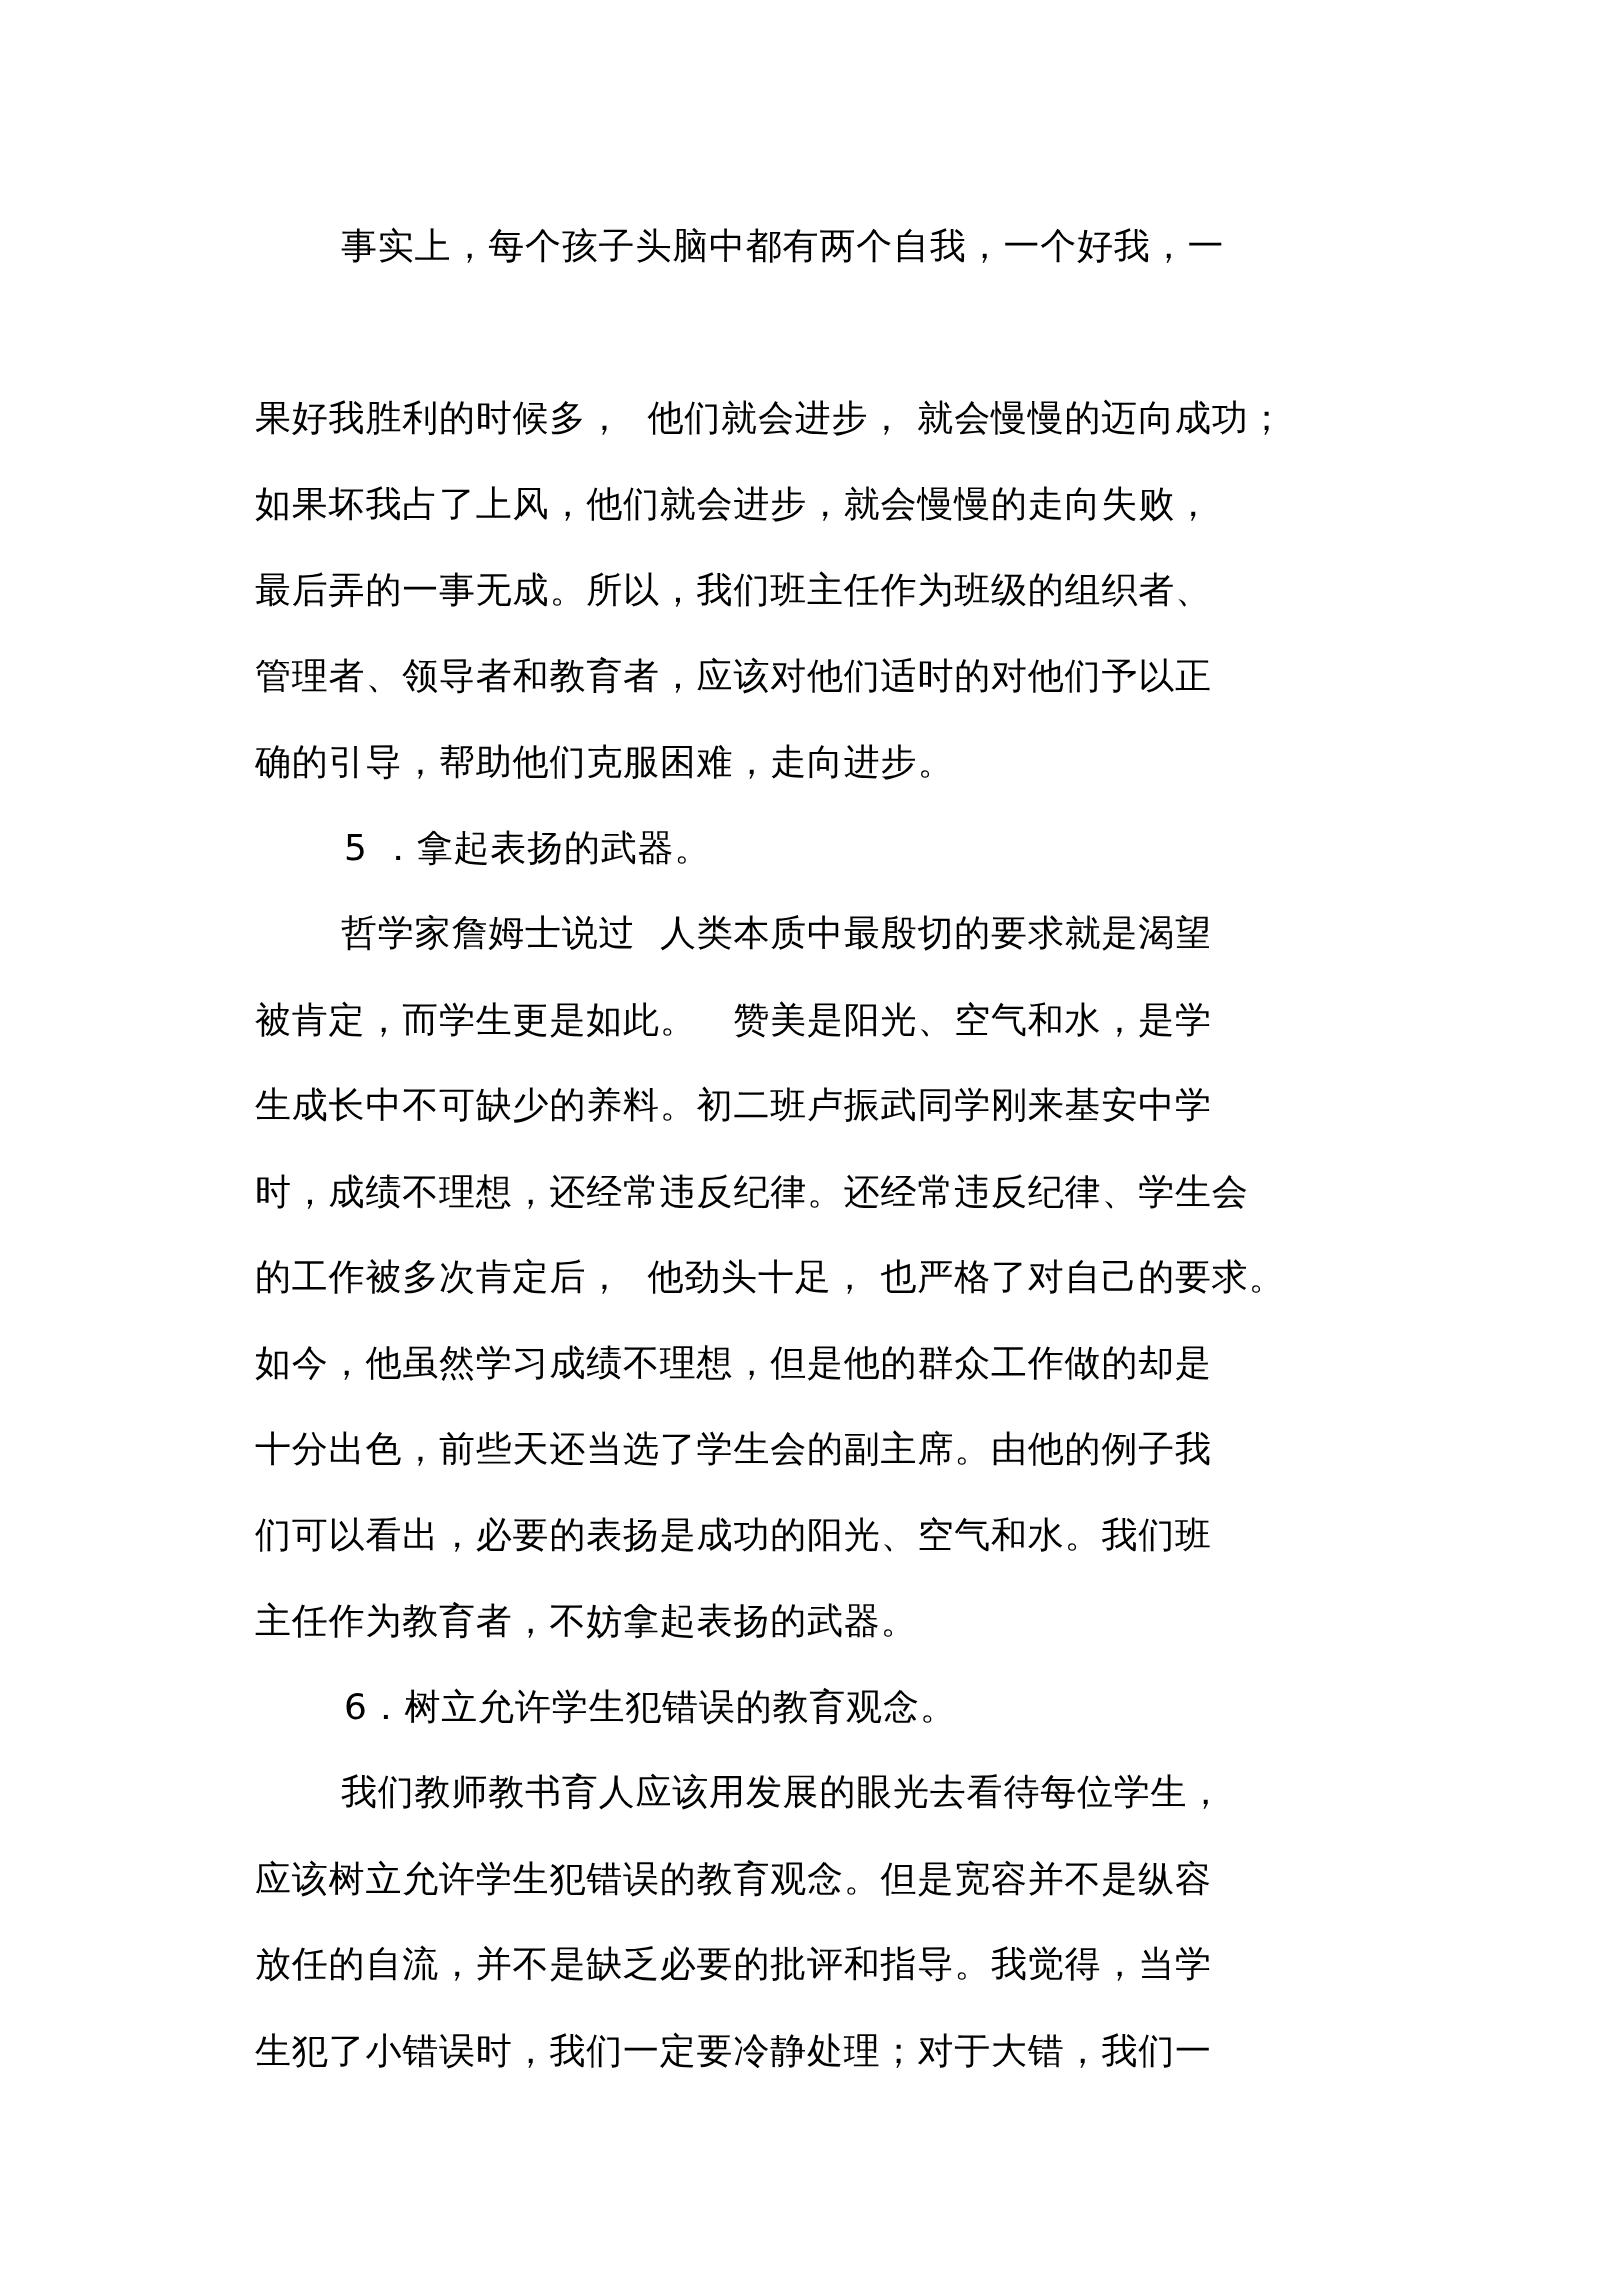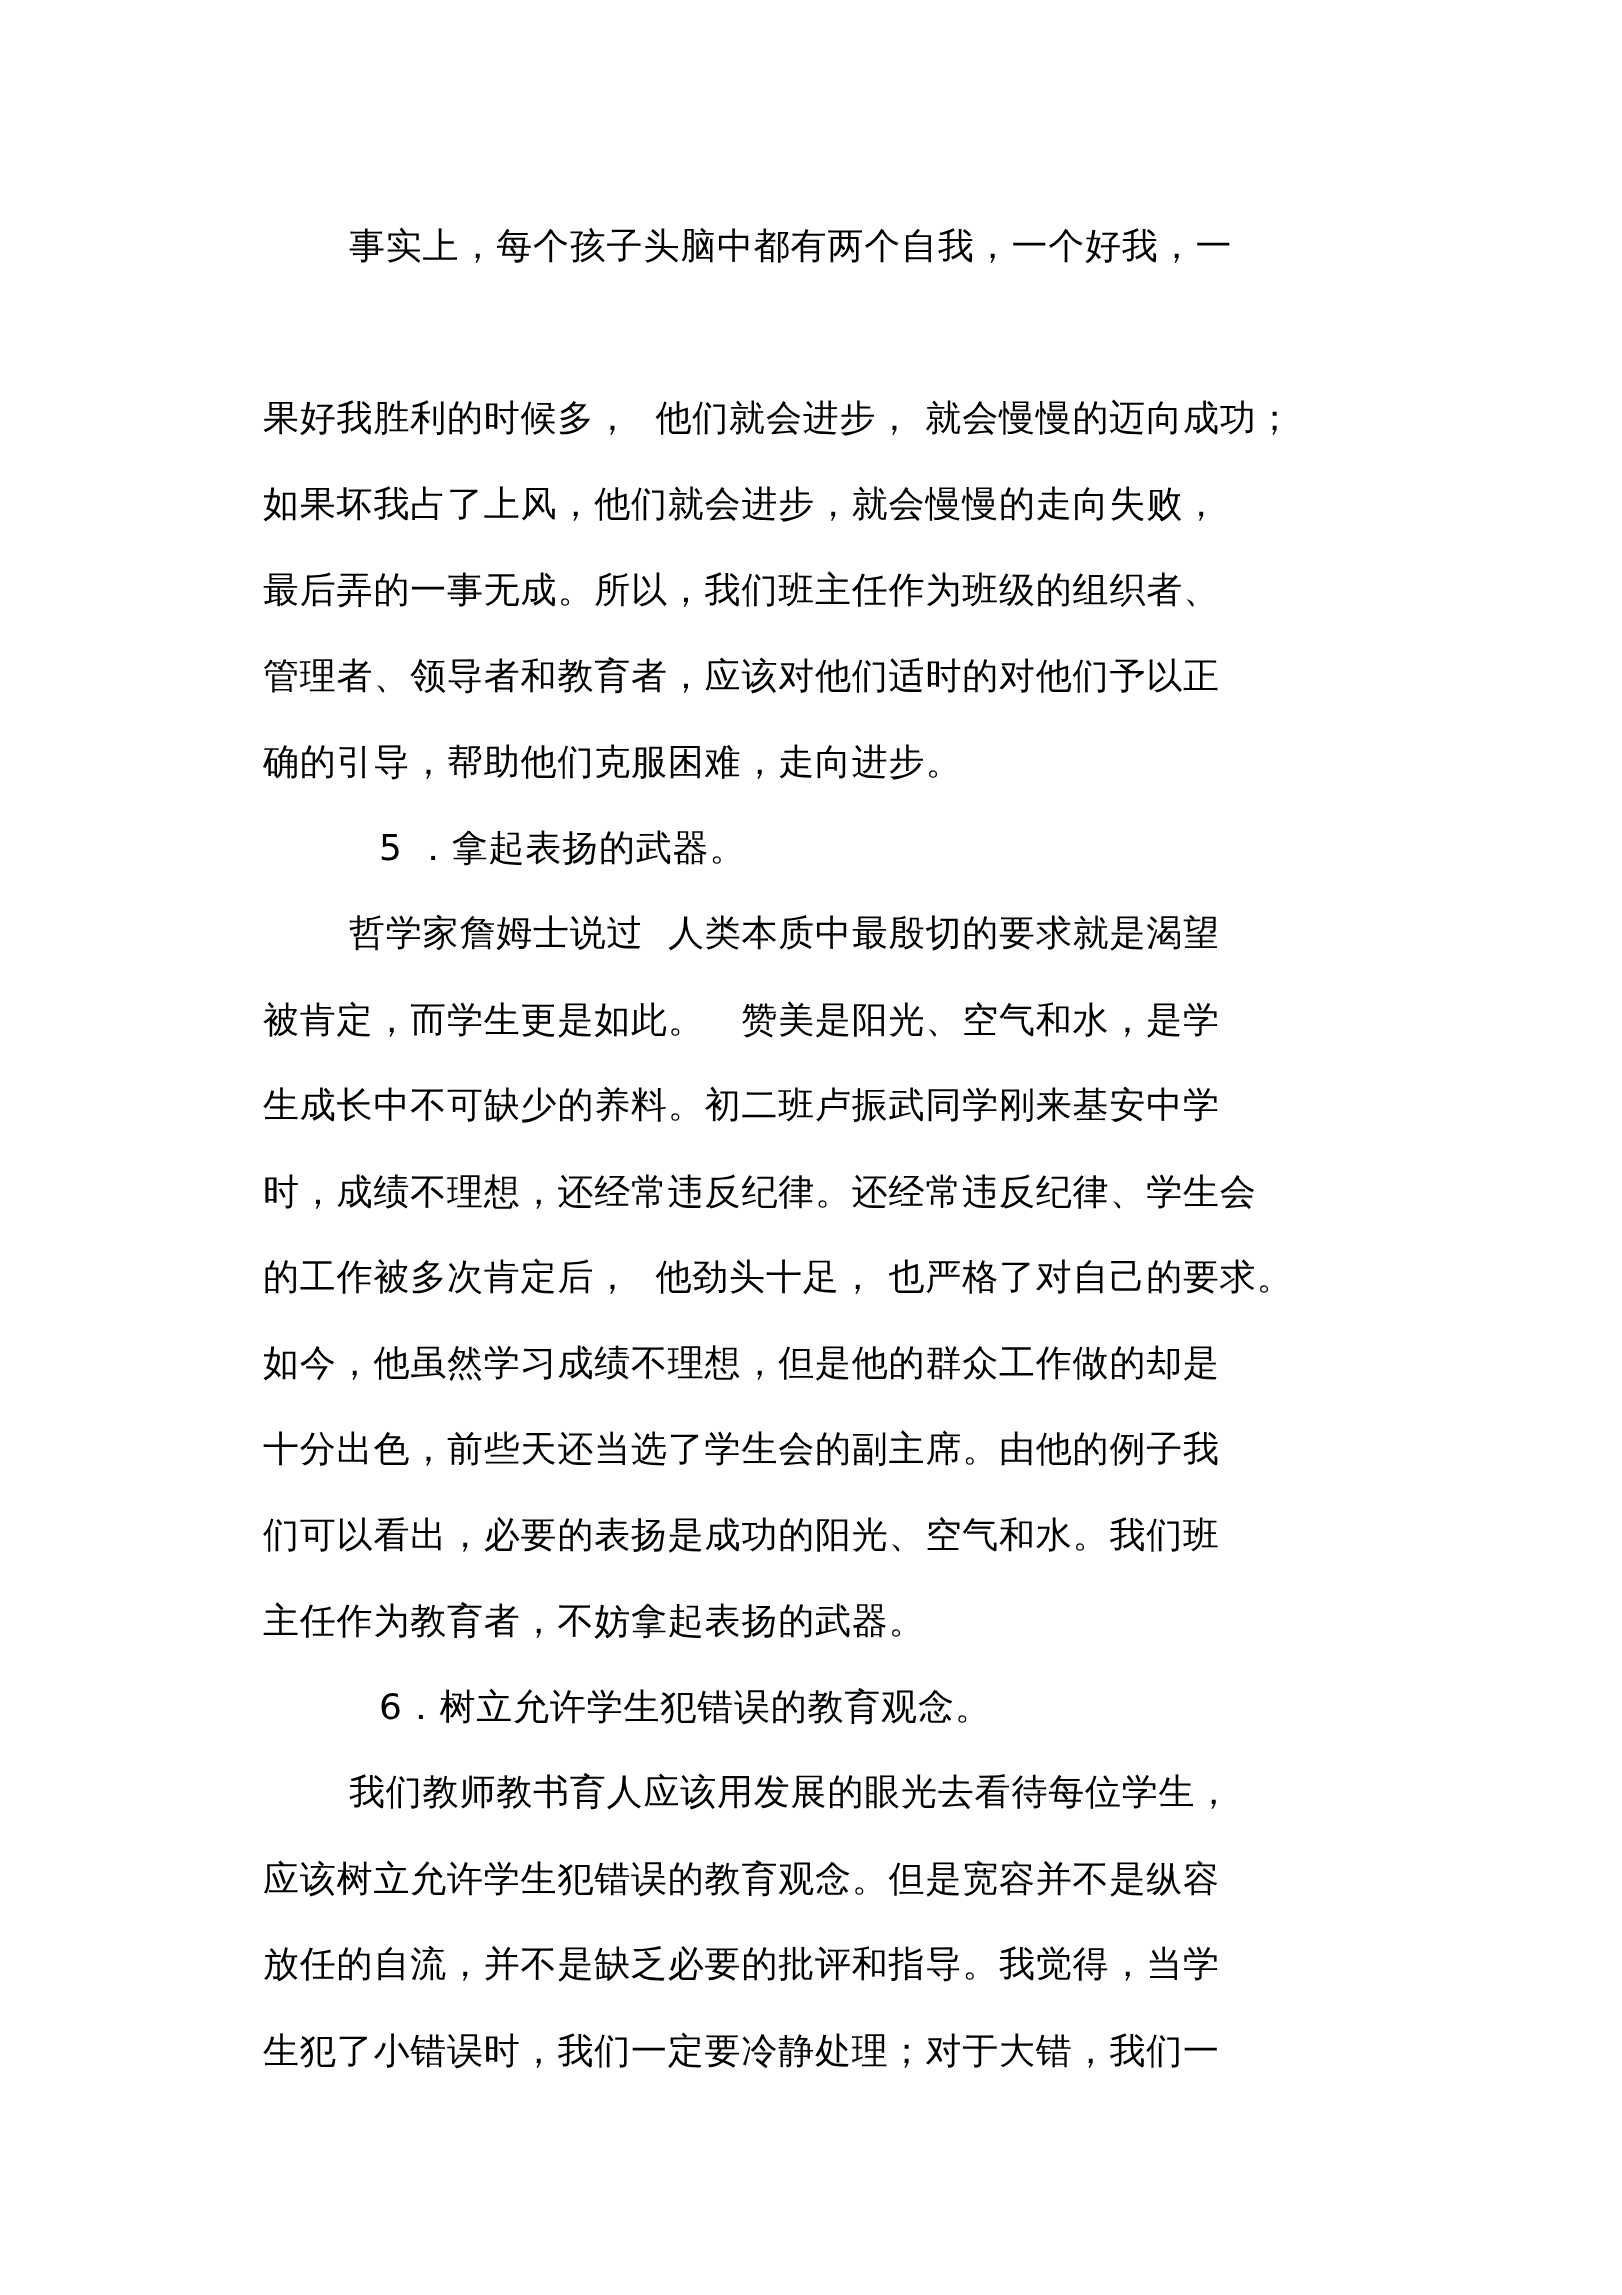--- a/index.html
+++ b/index.html
@@ -1,21 +1,21 @@
 <!DOCTYPE html>
 <html style="font-size:13px"><head>
 <meta charset="utf-8">
 <style>
   html, body { margin:0; padding:0; background:#ffffff; }
   body { width:1622px; height:2295px; position:relative; overflow:hidden;
          font-family:"DejaVu Sans","Liberation Sans",sans-serif; color:#000; }
-  .page { position:absolute; left:17px; top:0; width:1378px; height:2295px; }
+  .page { position:absolute; left:9px; top:0; width:1378px; height:2295px; }
   .line { position:absolute; left:246px; font-size:36px; line-height:46px; white-space:pre; letter-spacing:0.8px; }
   .line.indent { left:332px; }
-  .line.heading { left:335px;margin-left:27px; }
+  .line.heading { left:335px; }
 </style>
 </head>
 <body>
 
 <div class="page">
   <div class="line indent" style="top:223px">事实上，每个孩子头脑中都有两个自我，一个好我，一</div>
   <div class="line" style="top:395px">果好我胜利的时候多，  他们就会进步， 就会慢慢的迈向成功；</div>
   <div class="line" style="top:481px">如果坏我占了上风，他们就会进步，就会慢慢的走向失败，</div>
   <div class="line" style="top:567px">最后弄的一事无成。所以，我们班主任作为班级的组织者、</div>
   <div class="line" style="top:739px">确的引导，帮助他们克服困难，走向进步。</div>

